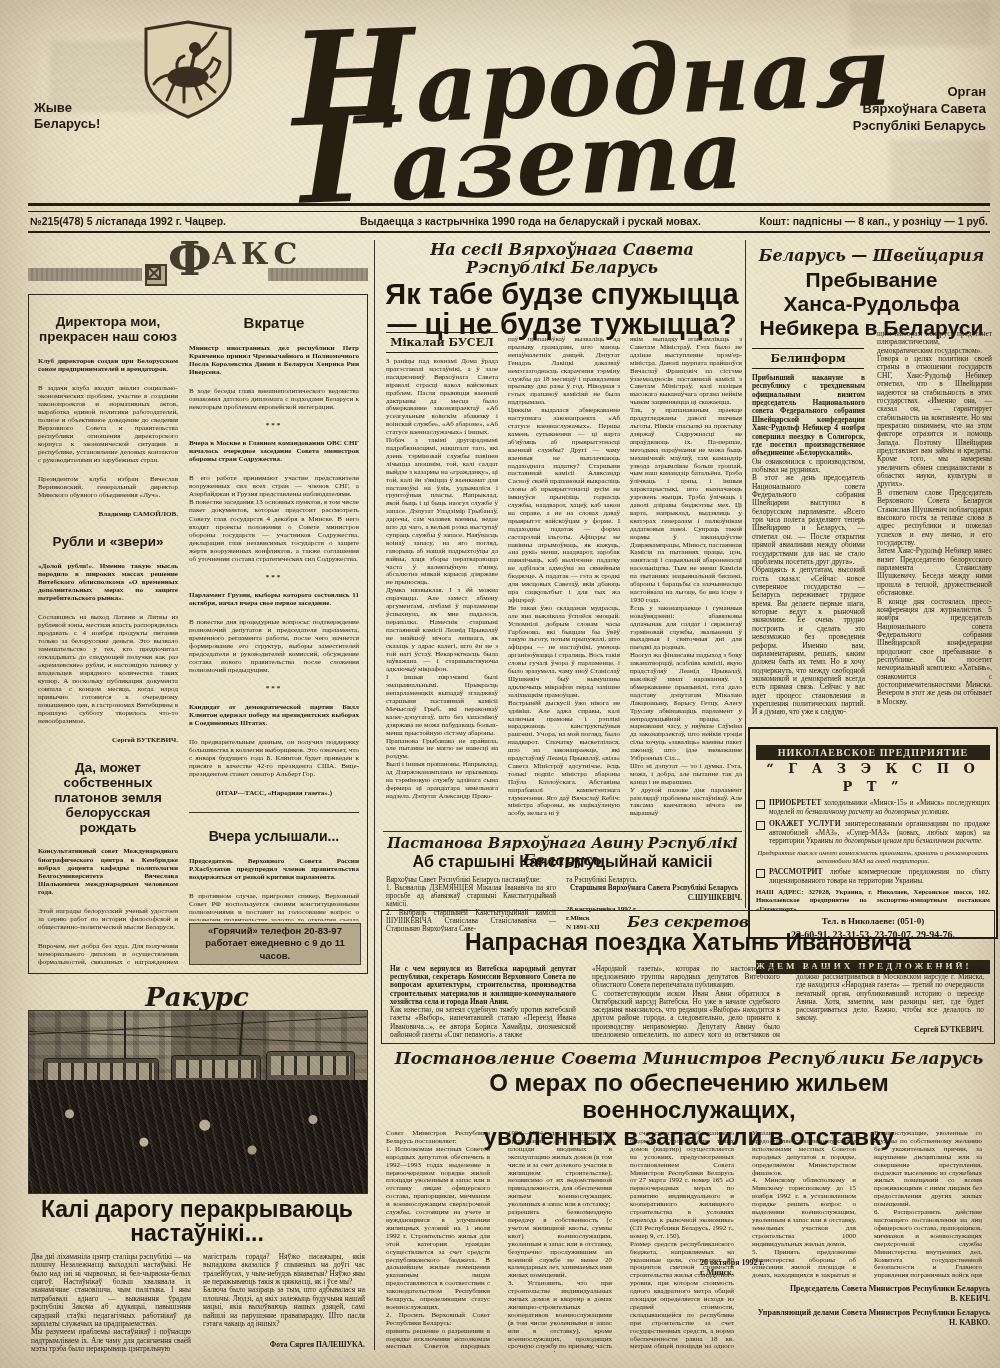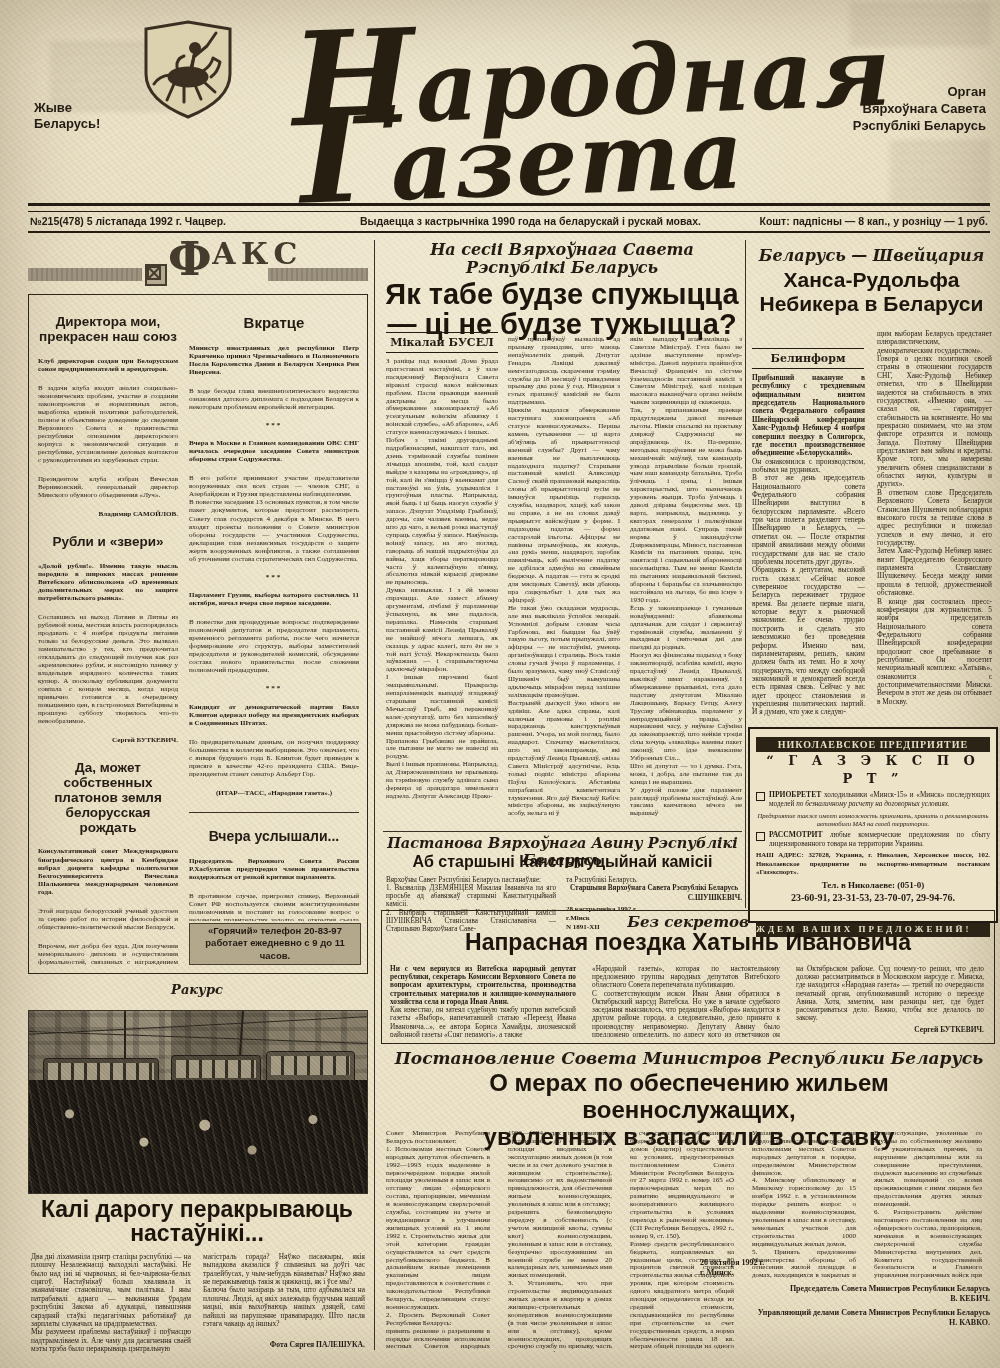--- a/index.html
+++ b/index.html
@@ -57,21 +57,21 @@
     background:
       radial-gradient(circle 7px at 12% 30%, #b4aa91 0 4px, rgba(0,0,0,0) 5px),
       radial-gradient(circle 7px at 34% 55%, #c0b69b 0 4px, rgba(0,0,0,0) 5px),
       radial-gradient(circle 8px at 52% 40%, #baaf94 0 5px, rgba(0,0,0,0) 6px),
       radial-gradient(circle 6px at 66% 62%, #a89d83 0 4px, rgba(0,0,0,0) 5px),
       radial-gradient(circle 7px at 84% 35%, #b1a78d 0 4px, rgba(0,0,0,0) 5px),
       repeating-linear-gradient(78deg, #171310 0 3px, #322b21 3px 5px, #1d1812 5px 9px),
       repeating-linear-gradient(-65deg, rgba(120,108,88,.3) 0 2px, rgba(0,0,0,0) 2px 6px);}
   .grain{position:absolute;inset:0;background:repeating-linear-gradient(45deg,rgba(236,227,200,.06) 0 1px,rgba(0,0,0,.05) 1px 3px);}
   
-  .ad-box{border:2.5px solid #241c13;background:#ece3c8;padding:8px 6px;}
+  .ad-box{border:2.5px solid #241c13;background:#ece3c8;padding:16px 6px;}
   .ad-bar{background:#2b2315;color:#e9e0c4;font:bold 10px/1.5 "Liberation Serif",serif;text-align:center;letter-spacing:1px;}
   .ad-name{font:bold 13px/1.4 "DejaVu Serif",serif;text-align:center;letter-spacing:5px;}
   .ad-item{font:7.2px/1.18 "Liberation Serif",serif;text-align:justify;margin:3px 0;padding-left:13px;position:relative;}
   .ad-item .bx{position:absolute;left:0;top:1px;width:7px;height:7px;border:1.5px solid #241c13;}
   .ad-item b{font-size:7.6px;}
   .ad-note{font:italic 6.6px/1.2 "Liberation Serif",serif;text-align:center;margin:2px 0;}
   .ad-addr{font:bold 6.8px/1.25 "Liberation Serif",serif;text-align:justify;margin:2px 0;}
   .ad-tel{font:bold 9px/1.4 "Liberation Serif",serif;text-align:center;}
   .ad-phones{font:bold 10px/1.4 "Liberation Serif",serif;text-align:center;}
   .ad-foot{background:#2b2315;color:#e9e0c4;font:bold 9px/1.5 "Liberation Serif",serif;text-align:left;letter-spacing:3px;margin-top:18px;}
@@ -185,21 +185,21 @@
       
       
       
     </div>
     <div class="hotline abs" style="left:160px;bottom:8px;width:164px;">
       <div>«Горячий» телефон 20-83-97</div>
       <div>работает ежедневно с 9 до 11 часов.</div>
     </div>
   </div>
 
-  <div class="kicker abs" style="left:28px;top:982px;width:338px;font-size:13px;">Ракурс</div>
+  <div class="kicker abs" style="left:28px;top:982px;width:338px;font-size:26px;">Ракурс</div>
   <div class="photo abs" style="left:28px;top:1010px;width:338px;height:182px;">
     <div class="ph-bld"></div>
     <div class="ph-wire" style="top:14px;transform:rotate(-3deg);"></div>
     <div class="ph-wire" style="top:26px;transform:rotate(2deg);"></div>
     <div class="ph-pole" style="left:28%;height:52%;"></div>
     <div class="ph-pole" style="left:62%;height:48%;transform:rotate(4deg);"></div>
     <div class="ph-bus" style="left:4%;top:26%;width:34%;height:24%;">
         <div class="win"></div>
       </div>
     <div class="ph-bus" style="left:42%;top:24%;width:26%;height:26%;">
@@ -254,40 +254,42 @@
     <div class="bd" style="font-size:7.2px;">та Рэспублікі Беларусь.</div>
     <div class="sig" style="font-size:7.2px;text-align:center;">Старшыня Вярхоўнага Савета Рэспублікі Беларусь</div>
     <div class="sig" style="font-size:7.4px;text-align:right;">С.ШУШКЕВІЧ.</div>
     <div class="sig" style="font-size:7px;margin-top:2px;">28 кастрычніка 1992 г.</div>
     <div class="sig" style="font-size:7px;">г.Мінск</div>
     <div class="sig" style="font-size:7px;">N 1891-XII</div>
   </div>
 
   <div class="kicker abs" style="left:748px;top:246px;width:247px;font-size:16px;">Беларусь — Швейцария</div>
   <div class="headline abs" style="left:748px;top:268px;width:247px;font-size:21px;line-height:1.15;">
+    <div>Пребывание</div>
     <div>Ханса-Рудольфа</div>
     <div>Небикера в Беларуси</div>
   </div>
   <div class="byline abs" style="left:752px;top:348px;width:112px;">Белинформ</div>
   <div class="abs" style="left:752px;top:374px;width:113px;height:348px;overflow:hidden;">
     <div class="bd lead" style="font-size:7.4px;overflow:visible;">Прибывший накануне в республику с трехдневным официальным визитом председатель Национального совета Федерального собрания Швейцарской конфедерации Ханс-Рудольф Небикер 4 ноября совершил поездку в Солигорск, где посетил производственное объединение «Белорускалий».</div>
     <div class="bd" style="font-size:7.4px;overflow:visible;">Он ознакомился с производством, побывал на рудниках.
 В этот же день председатель Национального совета Федерального собрания Швейцарии выступил в белорусском парламенте. «Всего три часа полета разделяют теперь Швейцарию и Беларусь, — отметил он. — После открытия прямой авиалинии между обоими государствами для нас не стало проблемы посетить друг друга».
 Обращаясь к депутатам, высокий гость сказал: «Сейчас новое суверенное государство — Беларусь переживает трудное время. Вы делаете первые шаги, которые ведут к рыночной экономике. Ее очень трудно построить и сделать это невозможно без проведения реформ. Именно вам, парламентариям, решать, каким должен быть их темп. Но я хочу подчеркнуть, что между свободной экономикой и демократией всегда есть прямая связь. Сейчас у вас идет процесс становления и укрепления политических партий. И я думаю, что уже к следую-</div>
   </div>
   <div class="bd abs" style="left:877px;top:330px;width:115px;height:392px;font-size:7.4px;">щим выборам Беларусь предстанет плюралистическим, демократическим государством».
 Говоря о целях политики своей страны в отношении государств СНГ, Ханс-Рудольф Небикер отметил, что в Швейцарии надеются на стабильность в этих государствах. «Именно она, — сказал он, — гарантирует стабильность на континенте. Но мы прекрасно понимаем, что на этом факторе отразится и помощь Запада. Поэтому Швейцария представляет вам займы и кредиты. Кроме того, мы намерены увеличить обмен специалистами в областях науки, культуры и других».
 В ответном слове Председатель Верховного Совета Беларуси Станислав Шушкевич поблагодарил высокого гостя за теплые слова в адрес республики и пожелал успехов и ему лично, и его государству.
 Затем Ханс-Рудольф Небикер нанес визит Председателю белорусского парламента Станиславу Шушкевичу. Беседа между ними прошла в теплой, дружественной обстановке.
 В конце дня состоялась пресс-конференция для журналистов. 5 ноября председатель Национального совета Федерального собрания Швейцарской конфедерации продолжит свое пребывание в республике. Он посетит мемориальный комплекс «Хатынь», ознакомится с достопримечательностями Минска. Вечером в этот же день он отбывает в Москву.</div>
 
   <div class="ad-box abs" style="left:748px;top:727px;width:234px;height:176px;">
     <div class="ad-bar">НИКОЛАЕВСКОЕ ПРЕДПРИЯТИЕ</div>
     <div class="ad-name">“ Г А З Э К С П О Р Т ”</div>
     <div class="ad-item"><span class="bx"></span><b>ПРИОБРЕТЕТ</b><span> холодильники «Минск-15» и «Минск» последующих моделей </span><i>по безналичному расчету на договорных условиях.</i></div>
+    <div class="ad-item"><span class="bx"></span><b>ОКАЖЕТ УСЛУГИ</b><span> заинтересованным организациям по продаже автомобилей «МАЗ», «Супер-МАЗ» (новых, любых марок) на территории Украины </span><i>по договорным ценам при безналичном расчете.</i></div>
     <div class="ad-note">Предприятие также имеет возможность принимать, хранить и рекламировать автомобили МАЗ на своей территории.</div>
     <div class="ad-item"><span class="bx"></span><b>РАССМОТРИТ</b><span> любые коммерческие предложения по сбыту лицензированного товара на территории Украины.</span></div>
     <div class="ad-addr">НАШ АДРЕС: 327028, Украина, г. Николаев, Херсонское шоссе, 102. Николаевское предприятие по экспортно-импортным поставкам «Газэкспорт».</div>
     <div class="ad-tel">Тел. в Николаеве: (051-0)</div>
     <div class="ad-phones">23-60-91, 23-31-53, 23-70-07, 29-94-76.</div>
     <div class="ad-foot">ЖДЕМ ВАШИХ ПРЕДЛОЖЕНИЙ!</div>
   </div>
 
   <div class="boxed abs" style="left:381px;top:910px;width:612px;height:132px;">
     <div class="kicker" style="font-size:15px;margin-top:2px;">Без секретов</div>

